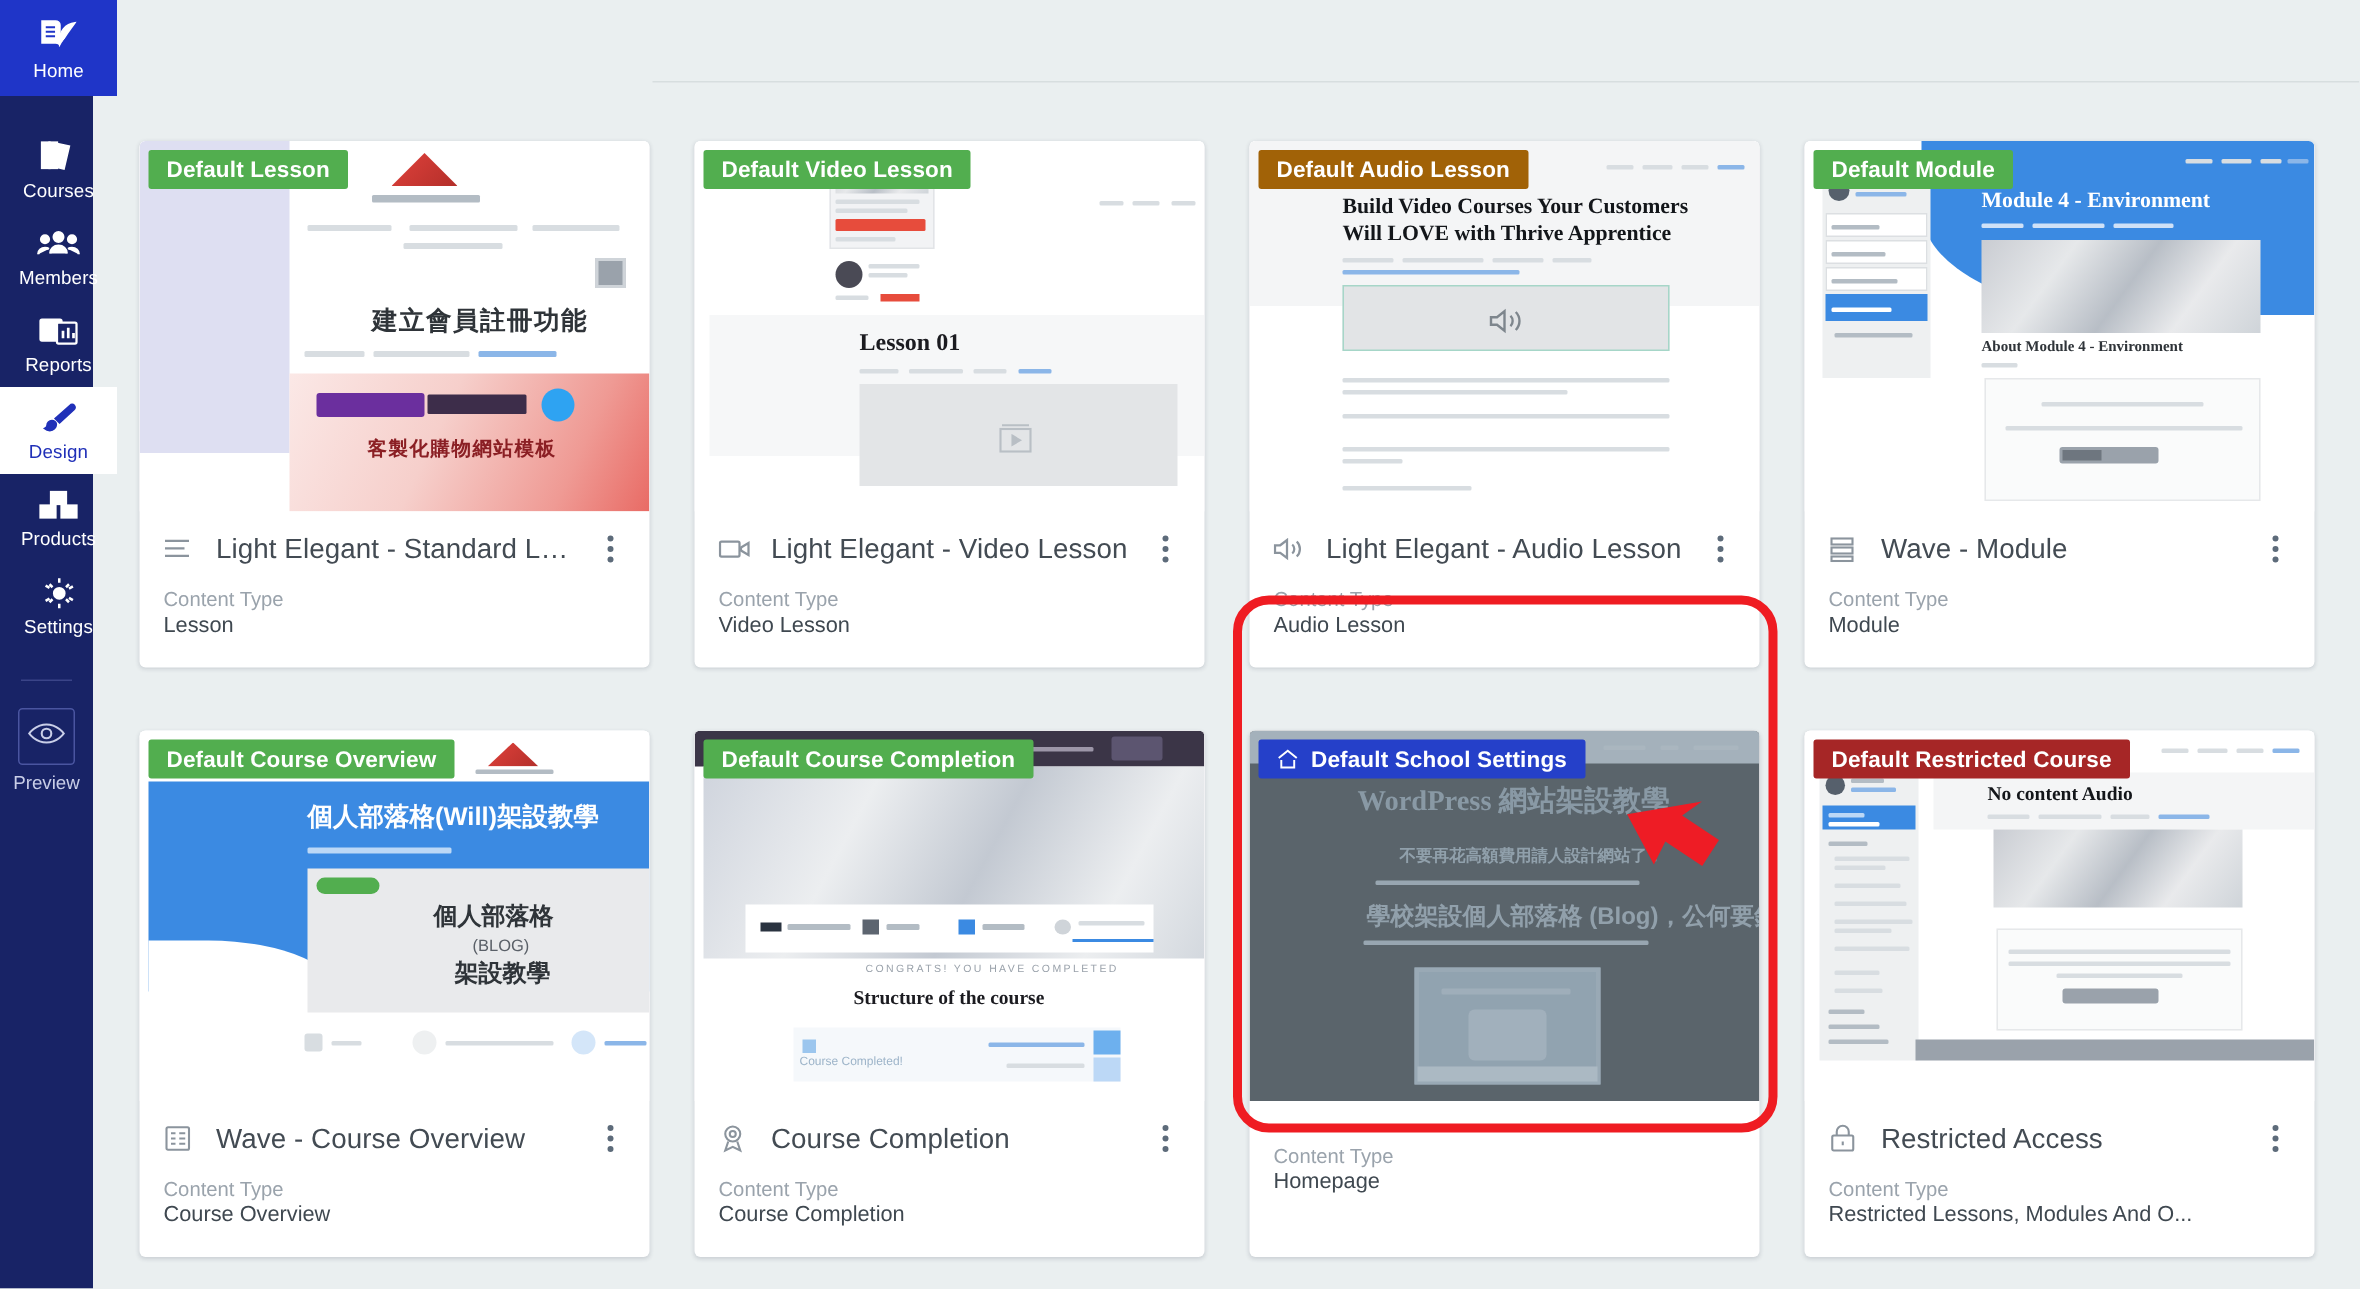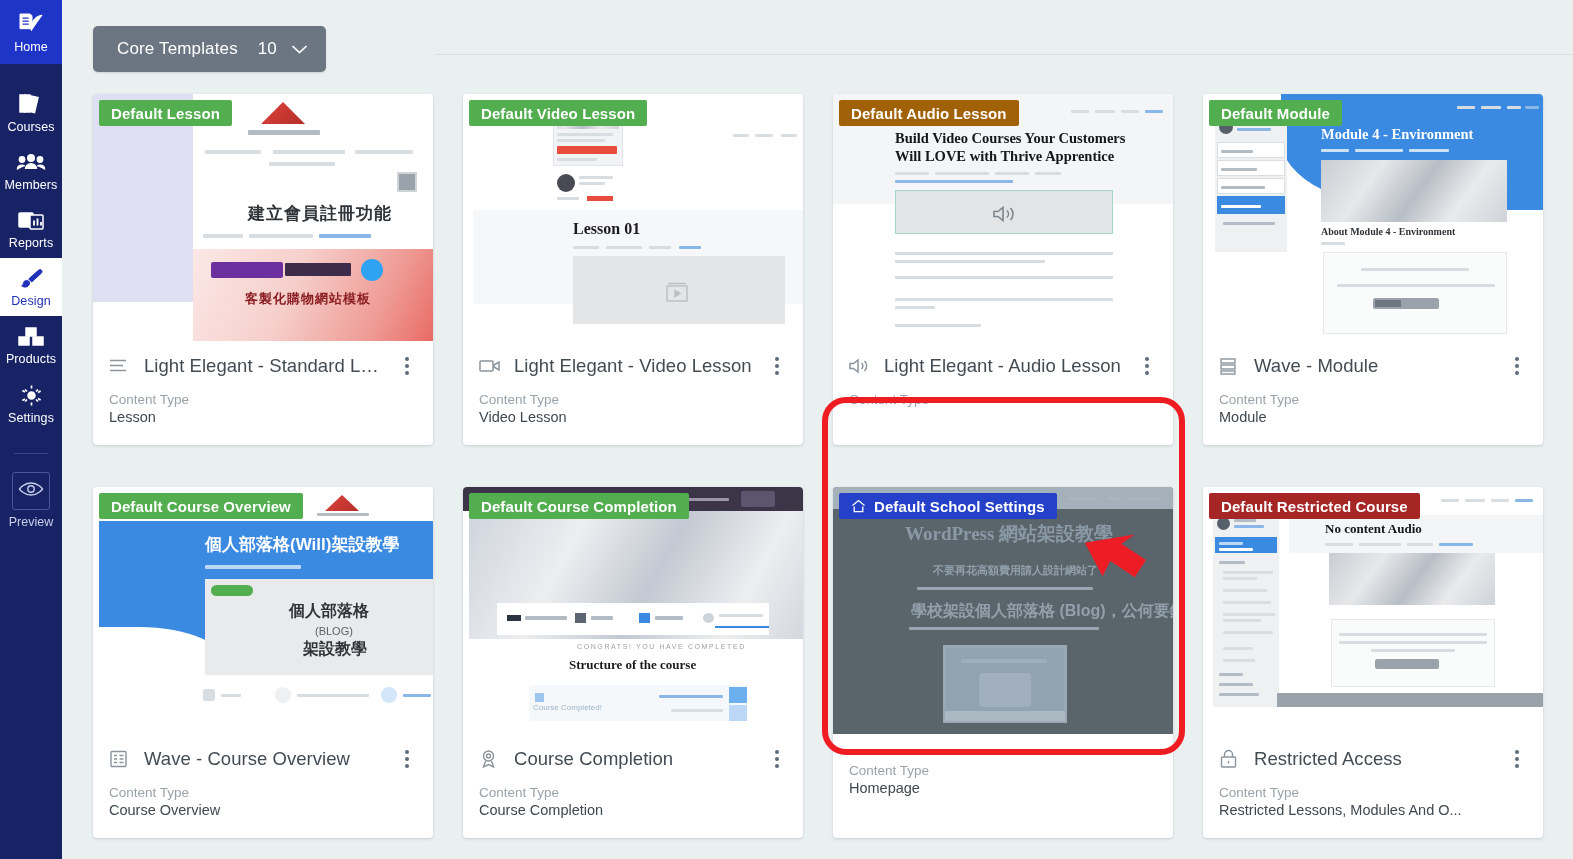--- a/index.html
+++ b/index.html
@@ -15,21 +15,21 @@
   .sidebar {
     width: 62px; height: 859px;
     background: #182366;
     flex: 0 0 62px;
     display: flex; flex-direction: column;
     align-items: stretch;
     position: relative;
     z-index: 5;
   }
   .nav-item {
-    width: 62px;
+    width: 78px;
     padding: 9px 0 7px 0;
     display: flex; flex-direction: column;
     align-items: center; justify-content: center;
     color: #ffffff;
     cursor: pointer;
     user-select: none;
   }
   .nav-item .icon { display: block; line-height: 0; margin-bottom: 3px; }
   .nav-item .label {
     font-size: 12.5px; letter-spacing: .1px;
@@ -321,29 +321,20 @@
         </span>
       </div>
       <div class="preview-label">Preview</div>
     </div>
 
   </nav>
 
   <div class="main">
 
     <div class="topbar">
-      <div class="filter-chip">
-        <span class="chip-text">Core Templates</span>
-        <span class="chip-count">10</span>
-        <span class="chev">
-          <svg width="17" height="11" viewBox="0 0 17 11" fill="none" stroke="#fff" stroke-width="1.7">
-              <path d="M1.5 2l7 6.5L15.5 2"></path>
-            </svg>
-        </span>
-      </div>
       <div class="topbar-divider"></div>
     </div>
 
     <div class="grid">
 
       <div class="card">
         <div class="thumb">
           <div class="tn tn-white">
             <div class="lbar" style="left:0;top:0;width:100px;height:208px;"></div>
             <div class="blk" style="left:168px;top:8px;width:44px;height:22px;background:linear-gradient(135deg,#e0413b,#b32f2a);clip-path:polygon(0 100%,50% 0,100% 100%);"></div>
@@ -485,20 +476,21 @@
               </svg>
             </span>
             <span class="foot-title">Light Elegant - Audio Lesson</span>
             <span class="kebab">
                 <i></i>
                 <i></i>
                 <i></i>
               </span>
           </div>
           <div class="ctype-label">Content Type</div>
+          <div class="ctype-value">Audio Lesson</div>
         </div>
       </div>
 
       <div class="card">
         <div class="thumb">
           <div class="tn tn-white">
             <div class="blk" style="left:78px;top:0;width:262px;height:116px;background:#3b8ae2;border-bottom-left-radius:140px 70px;"></div>
             <div class="ln" style="left:254px;top:12px;width:18px;height:3px;"></div>
             <div class="ln" style="left:278px;top:12px;width:20px;height:3px;"></div>
             <div class="ln" style="left:304px;top:12px;width:14px;height:3px;"></div>

